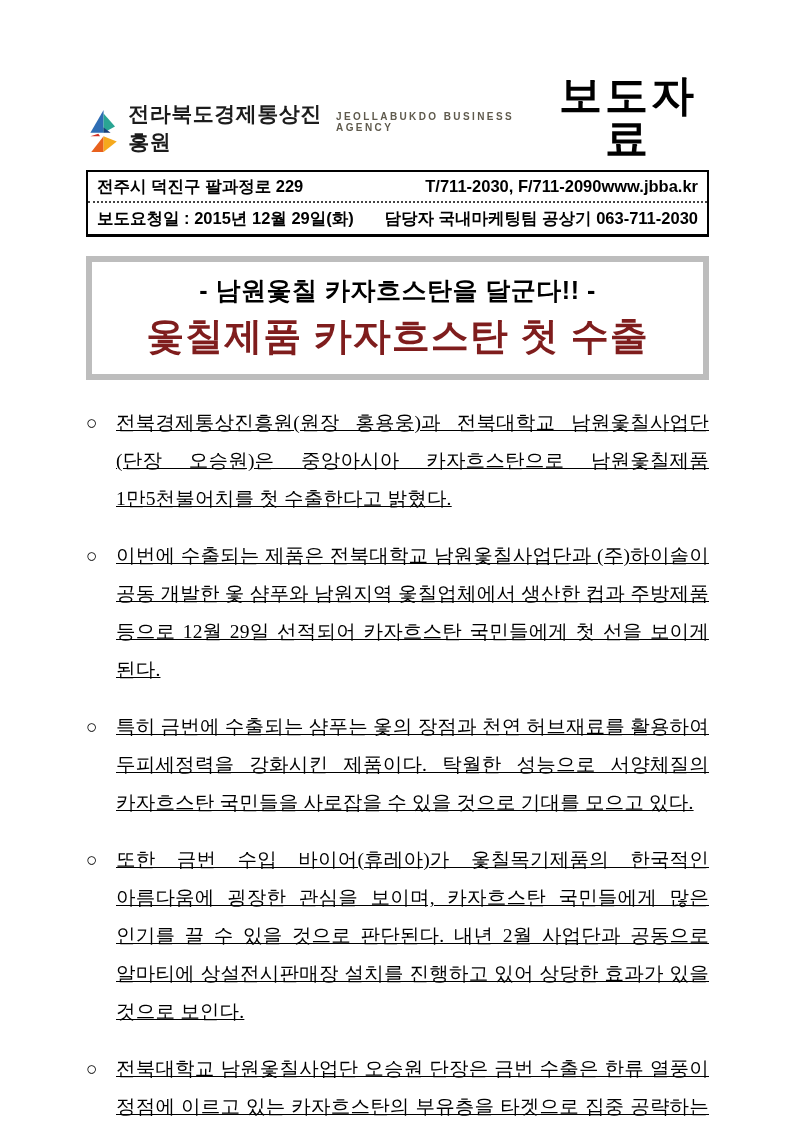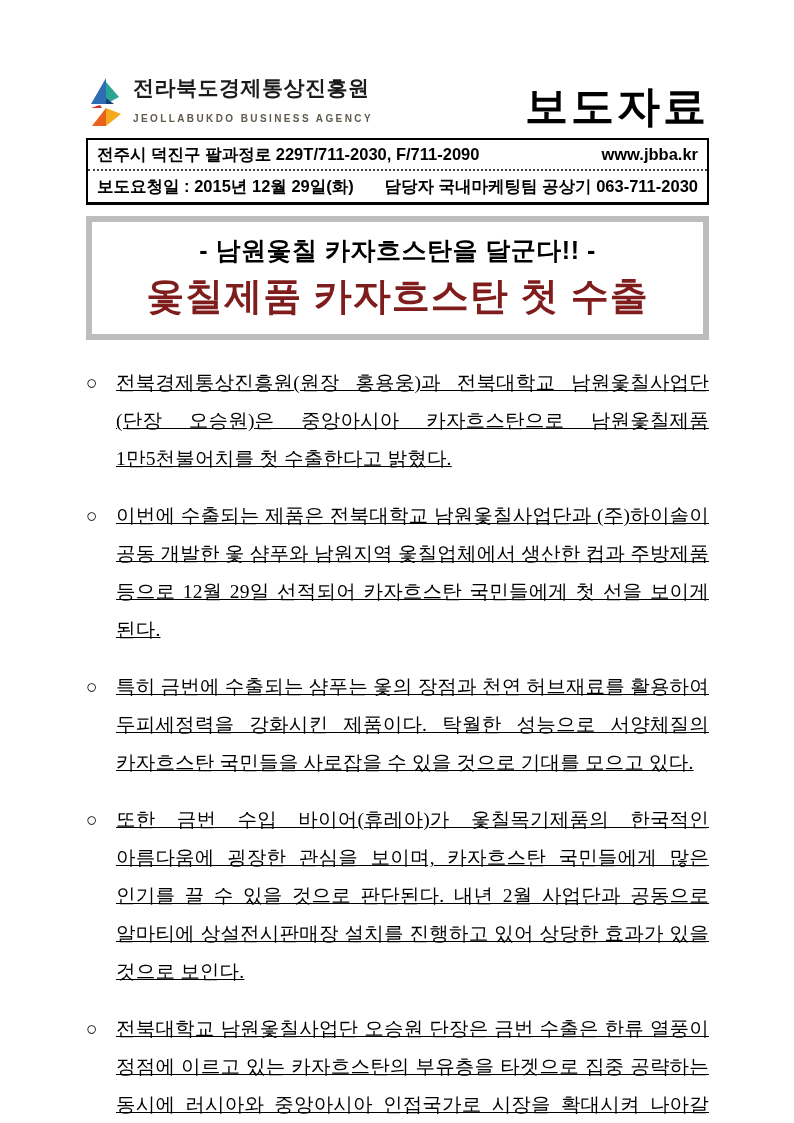--- a/index.html
+++ b/index.html
@@ -29,21 +29,21 @@
     align-items: flex-end;
     margin-top: 74px;
     margin-bottom: 8px;
   }
   .logo {
     display: flex;
     align-items: center;
     gap: 7px;
   }
   .logo-mark { width: 40px; height: 54px; }
-  .logo-text { display: flex; flex-direction: column; padding-bottom: 6px; justify-content: center; }
+  .logo-text { display: flex; flex-direction: row; padding-bottom: 6px; justify-content: center; }
   .logo-kr {
     font-size: 21px;
     font-weight: bold;
     color: #1c1c1c;
     letter-spacing: 0.5px;
     font-family: "Liberation Sans", sans-serif;
   }
   .logo-en {
     font-size: 10px;
     font-weight: bold;
@@ -73,28 +73,28 @@
     align-items: center;
     height: 31px;
     padding: 0 9px;
     font-weight: bold;
     font-size: 16.5px;
     color: #000000;
     white-space: nowrap;
   }
   .info-row-top { border-bottom: 2px dotted #444444; }
   .cell-address { flex: 0 0 auto; }
-  .cell-phone   { flex: 1 1 auto; text-align: left; }
+  .cell-phone   { flex: 1 1 auto; text-align: right; }
   .cell-site    { flex: 0 0 auto; text-align: center; }
   .cell-date    { flex: 1 1 auto; }
   .cell-contact { flex: 0 0 auto; text-align: right; }
 
   
   .headline-box {
-    margin-top: 11px;
+    margin-top: 19px;
     border: 6px solid #bdbdbd;
     background: #ffffff;
     text-align: center;
     padding: 12px 6px 14px 6px;
   }
   .headline-sub {
     font-size: 25px;
     font-weight: 800;
     color: #000000;
     letter-spacing: 0.5px;

